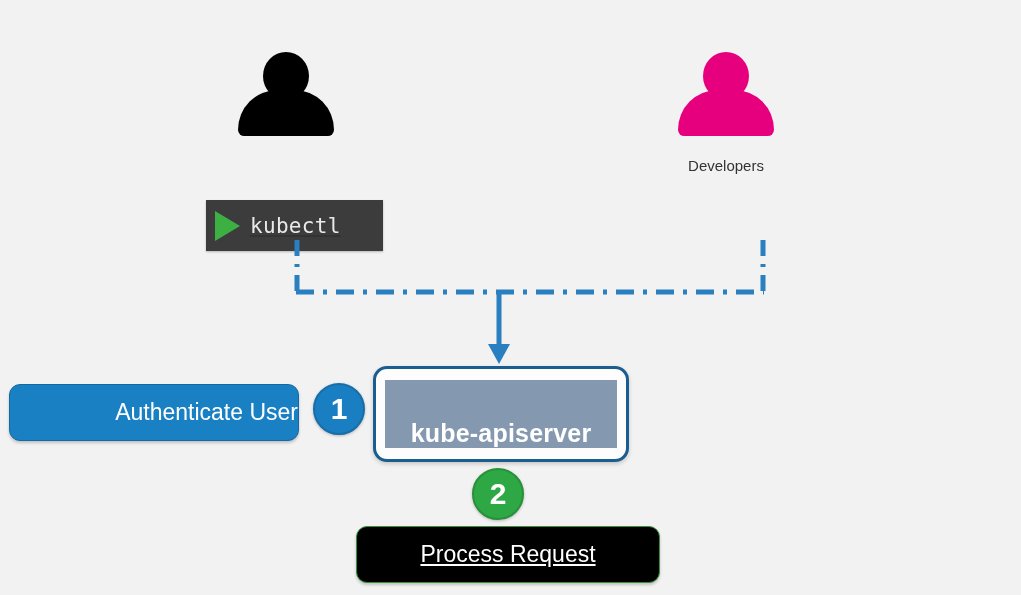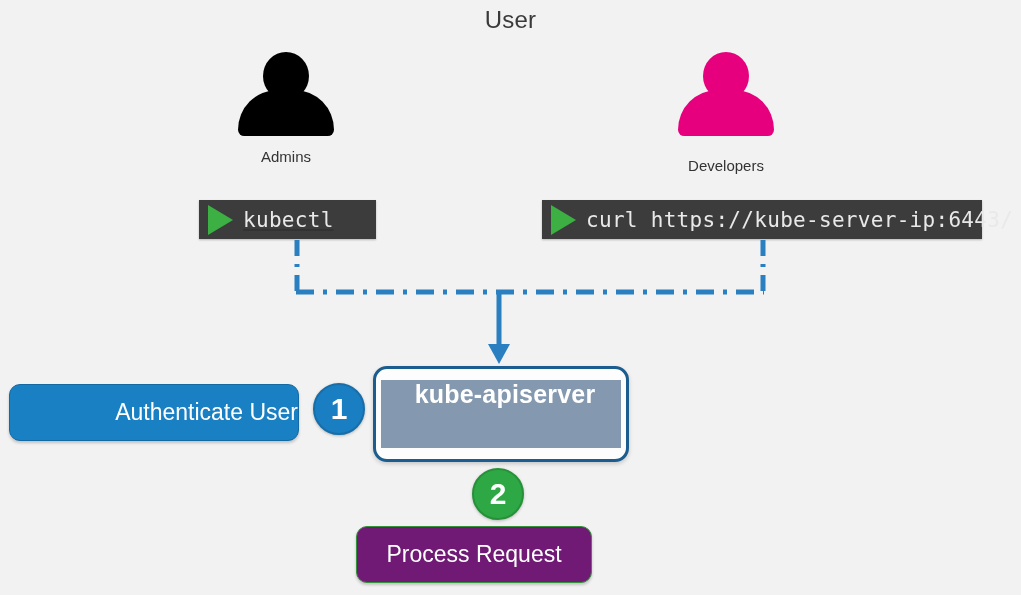--- a/index.html
+++ b/index.html
@@ -94,21 +94,21 @@
     margin-right: 10px;
     flex: 0 0 auto;
   }
   .terminal .cmd {
     font-family: "DejaVu Sans Mono", "Liberation Mono", monospace;
     font-size: 21px;
     color: #e9e9e9;
     white-space: pre;
     letter-spacing: .3px;
   }
-  .term-kubectl { left: 199px; top: 200px; width: 177px; height: 39px; text-decoration: underline; }
+  .term-kubectl { left: 206px; top: 200px; width: 177px; height: 51px; text-decoration: underline; }
   .term-curl    { left: 542px; top: 200px; width: 440px; height: 39px; }
 
   
   .connectors {
     position: absolute;
     left: 0;
     top: 0;
     width: 1021px;
     height: 595px;
     pointer-events: none;
@@ -128,23 +128,22 @@
     display: flex;
     align-items: center;
     justify-content: center;
     box-shadow: 0 2px 4px rgba(0,0,0,.18);
   }
   .apiserver-inner {
     width: 232px;
     height: 68px;
     background: #8499b0;
     display: flex;
-    align-items: flex-start;
-    justify-content: center;
-    padding-left: 8px;
+    align-items: flex-end;
+    justify-content: center;
   }
   .apiserver-inner span {
     font-size: 25px;
     font-weight: bold;
     color: #ffffff;
     letter-spacing: .2px;
   }
 
   
   .pill {
@@ -160,23 +159,24 @@
   .pill span { font-size: 23px; }
   .pill-auth {
     left: 9px; top: 384px;
     width: 290px; height: 57px;
     background: #1a80c4;
     border: 1px solid #1569a3;
     justify-content: flex-end;
   }
   .pill-process {
     left: 356px; top: 526px;
-    width: 236px; height: 57px;
-    background: #701a75;
+    width: 304px; height: 57px;
+    background: #000000;
     border: 1px solid #35913a;
+    text-decoration: underline;
   }
 
   
   .badge {
     position: absolute;
     border-radius: 50%;
     display: flex;
     align-items: center;
     justify-content: center;
     color: #fff;
@@ -198,43 +198,37 @@
     background: #2ea844;
     border: 2px solid #279139;
     font-size: 30px;
   }
 </style>
 </head>
 <body>
 
 <div class="stage">
 
-  <div class="abs user-title">User</div>
 
   <div class="person admins">
     <div class="head"></div>
     <div class="body"></div>
   </div>
-  <div class="person-label label-admins">Admins</div>
 
   <div class="person devs">
     <div class="head"></div>
     <div class="body"></div>
   </div>
   <div class="person-label label-devs">Developers</div>
 
   <div class="terminal term-kubectl">
     <div class="play"></div>
     <div class="cmd">kubectl</div>
   </div>
 
-  <div class="terminal term-curl">
-    <div class="play"></div>
-    <div class="cmd">curl https://kube-server-ip:6443/</div>
-  </div>
 
   <svg class="connectors" viewBox="0 0 1021 595" width="1021" height="595">
 
     <path d="M297,240 L297,292" stroke="#2a7fc0" stroke-width="5" fill="none" stroke-dasharray="16 8 3 8"></path>
 
     <path d="M763,240 L763,292" stroke="#2a7fc0" stroke-width="5" fill="none" stroke-dasharray="16 8 3 8"></path>
 
     <path d="M296,292 L764,292" stroke="#2a7fc0" stroke-width="5" fill="none" stroke-dasharray="18 9 4 9"></path>
 
     <path d="M499,292 L499,348" stroke="#2a7fc0" stroke-width="5" fill="none"></path>

